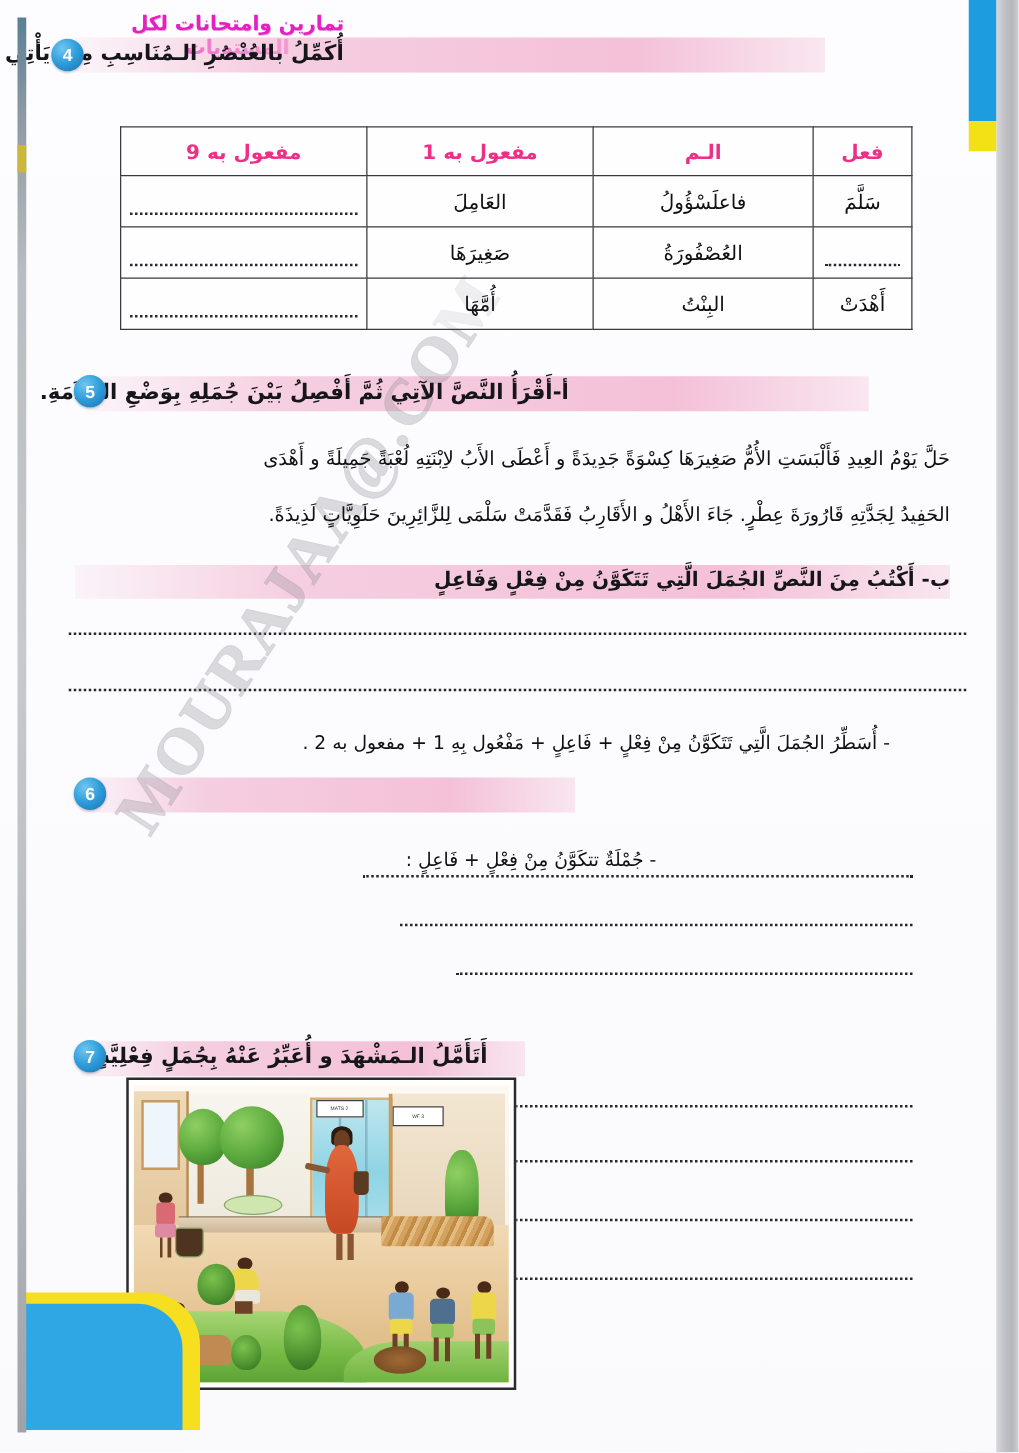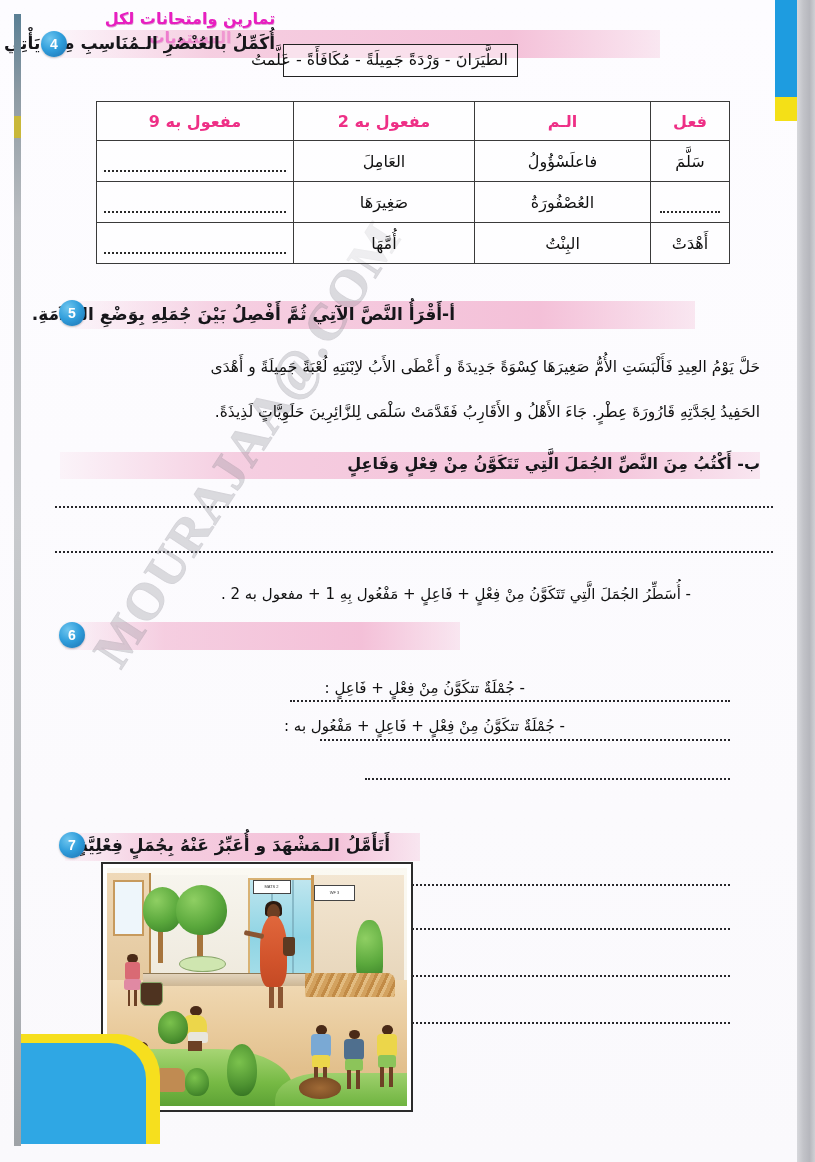--- a/index.html
+++ b/index.html
@@ -431,28 +431,27 @@
   <div class="right-yellow-tab"></div>
 
   <div class="content">
 
     <div class="header-title">تمارين وامتحانات لكل المستويات</div>
 
     <div class="pink-band" style="right:155px; top:30px; width:600px; height:28px;"></div>
     <div class="ex-badge" style="right:748px; top:31px;">4</div>
     <div class="instr" style="right:540px; top:33px; font-size:17px;">أُكَمِّلُ بالعُنْصُرِ الـمُنَاسِبِ مِمَّا يَأْتِي :</div>
 
-    <div class="wordbox" style="right:297px; top:44px; width:215px;">الطَّيَرَانَ - وَرْدَةً جَمِيلَةً - مُكَافَأَةً - عَلَّمتُ</div>
 
     <table class="tbl" style="right:85px; top:101px;">
       <thead>
         <tr>
           <th class="col-fil">فعل</th>
           <th class="col-fa3l">الـم</th>
-          <th class="col-mb1">مفعول به 2</th>
+          <th class="col-mb1">مفعول به 1</th>
           <th class="col-mb2">مفعول به 9</th>
         </tr>
       </thead>
       <tbody>
         <tr>
           <td>سَلَّمَ</td>
           <td>فاعلَسْؤُولُ</td>
           <td>العَامِلَ</td>
           <td>
               <span class="dots-cell"></span>
@@ -485,29 +484,28 @@
 
     <div class="para-line" style="right:55px; top:403px;">الحَفِيدُ لِجَدَّتِهِ قَارُورَةَ عِطْرٍ. جَاءَ الأَهْلُ و الأَقَارِبُ فَقَدَّمَتْ سَلْمَى لِلزَّائِرِينَ حَلَوِيَّاتٍ لَذِيذَةً.</div>
     <div class="para-line" style="right:55px; top:358px;">حَلَّ يَوْمُ العِيدِ فَأَلْبَسَتِ الأُمُّ صَغِيرَهَا كِسْوَةً جَدِيدَةً و أَعْطَى الأَبُ لاِبْنَتِهِ لُعْبَةً جَمِيلَةً و أَهْدَى</div>
 
     <div class="pink-band" style="right:55px; top:452px; width:700px; height:27px;"></div>
     <div class="instr" style="right:55px; top:454px; font-size:16px;margin-left:48px;">ب- أَكْتُبُ مِنَ النَّصِّ الجُمَلَ الَّتِي تَتَكَوَّنُ مِنْ فِعْلٍ وَفَاعِلٍ</div>
 
     <div class="rule" style="right:42px; top:506px; width:718px;"></div>
     <div class="rule" style="right:42px; top:551px; width:718px;"></div>
 
-    <div class="line-txt" style="right:124px; top:585px;">- أُسَطِّرُ الجُمَلَ الَّتِي تَتَكَوَّنُ مِنْ فِعْلٍ + فَاعِلٍ + مَفْعُول بِهِ 1 + مفعول به 2 .</div>
+    <div class="line-txt" style="right:103px; top:585px;">- أُسَطِّرُ الجُمَلَ الَّتِي تَتَكَوَّنُ مِنْ فِعْلٍ + فَاعِلٍ + مَفْعُول بِهِ 1 + مفعول به 2 .</div>
 
     <div class="pink-band" style="right:355px; top:622px; width:395px; height:28px;"></div>
     <div class="ex-badge" style="right:730px; top:622px;">6</div>
 
     <div class="line-txt" style="right:290px; top:679px;">- جُمْلَةٌ تتكَوَّنُ مِنْ فِعْلٍ + فَاعِلٍ :</div>
     <div class="rule" style="right:85px; top:700px; width:440px;"></div>
 
-    <div class="line-txt" style="right:250px; top:717px;">- جُمْلَةٌ تتكَوَّنُ مِنْ فِعْلٍ + فَاعِلٍ + مَفْعُول به :</div>
     <div class="rule" style="right:85px; top:739px; width:410px;"></div>
 
     <div class="rule" style="right:85px; top:778px; width:365px;"></div>
 
     <div class="pink-band" style="right:395px; top:833px; width:355px; height:28px;"></div>
     <div class="ex-badge" style="right:730px; top:832px;">7</div>
     <div class="instr" style="right:425px; top:835px;">أَتَأَمَّلُ الـمَشْهَدَ و أُعَبِّرُ عَنْهُ بِجُمَلٍ فِعْلِيَّةٍ</div>
 
     <div class="rule" style="right:85px; top:884px; width:338px;"></div>
     <div class="rule" style="right:85px; top:928px; width:338px;"></div>

